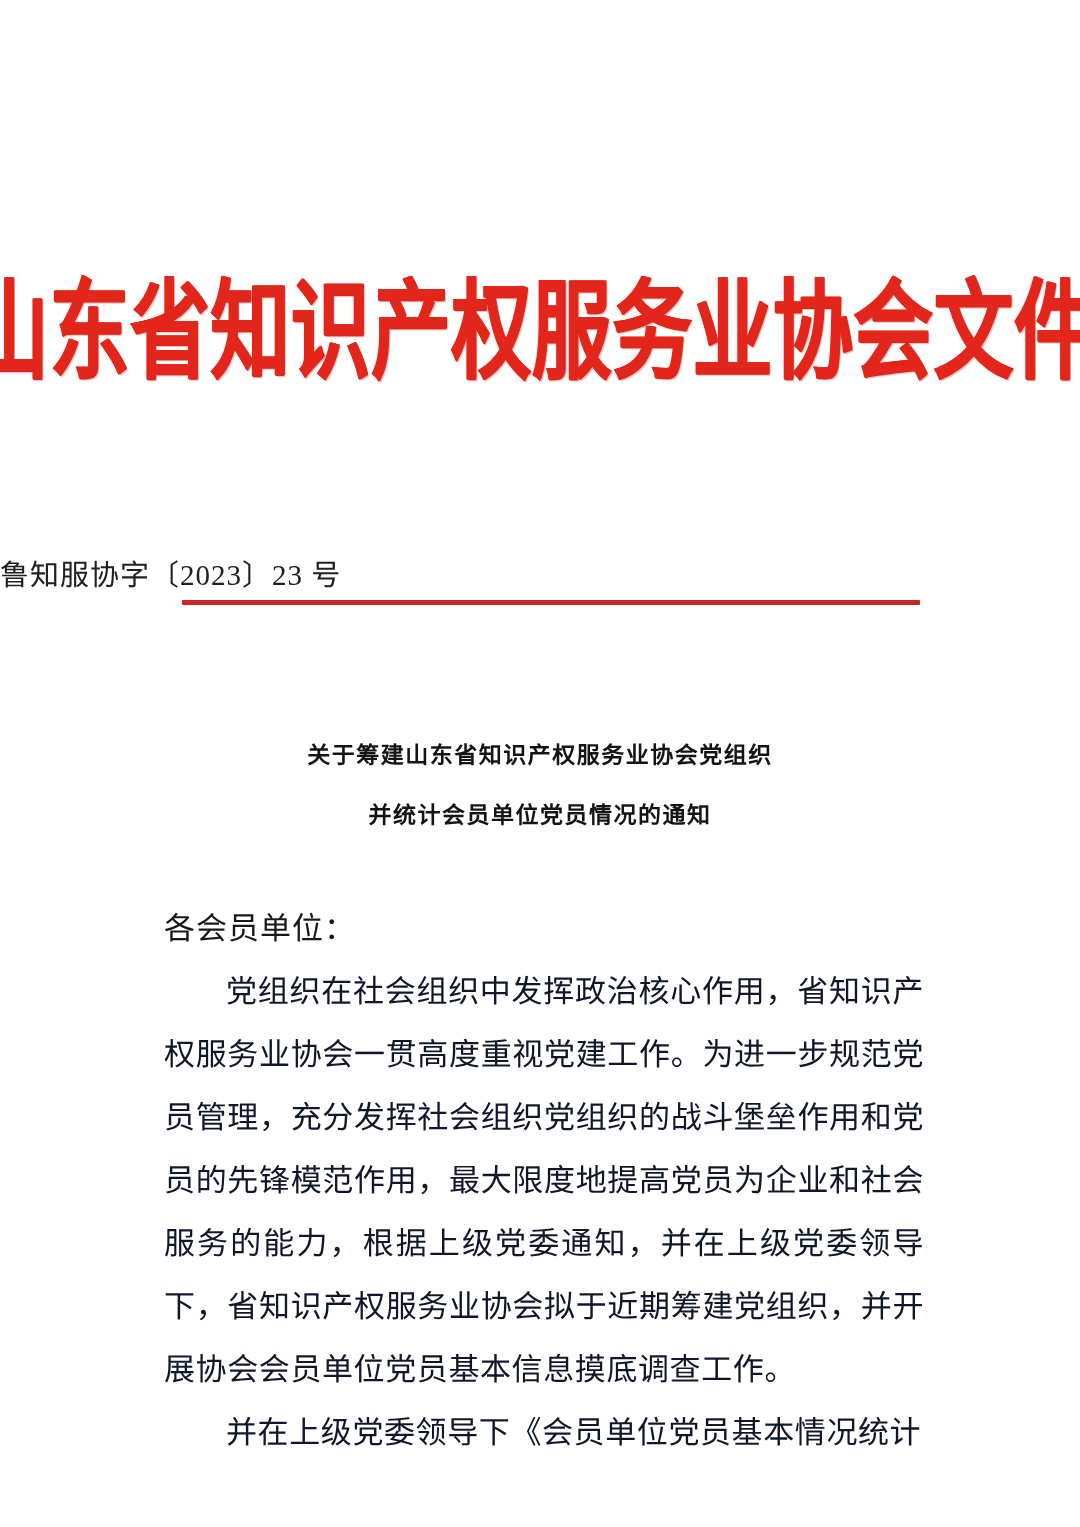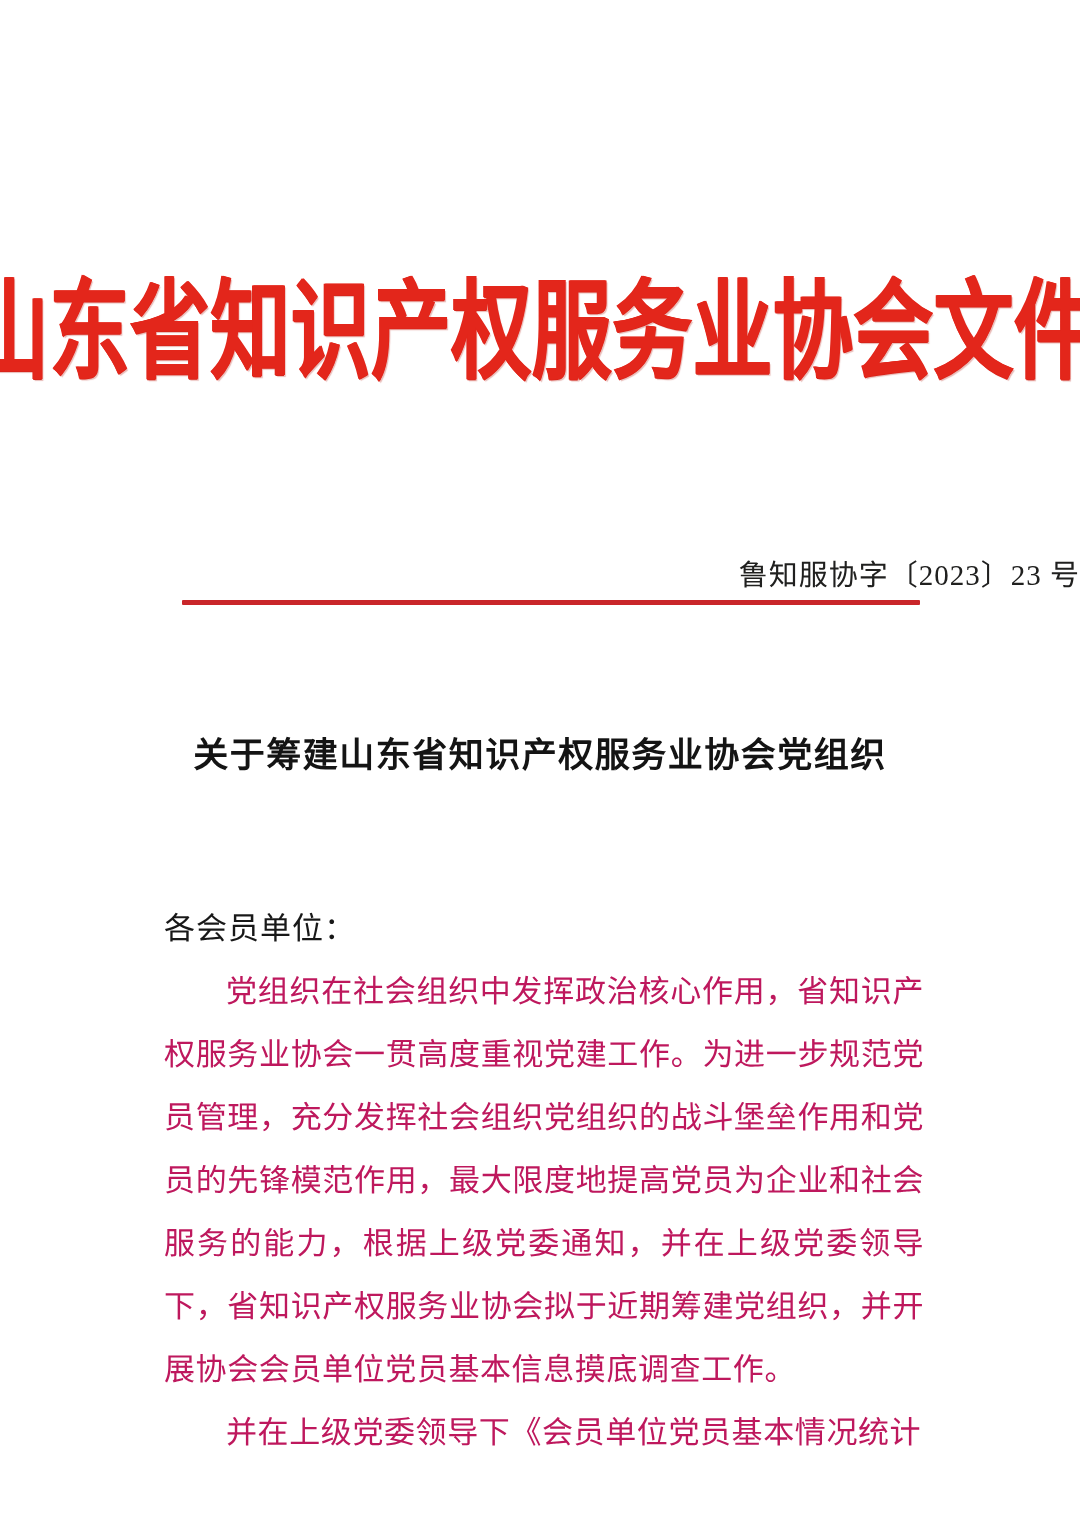--- a/index.html
+++ b/index.html
@@ -52,28 +52,27 @@
        0 1px 0 #d9241a,
        2px 2px 1px rgba(180, 25, 15, 0.30);
   }
 
   
   .doc-number {
     position: absolute;
     left: 0;
     right: 0;
     top: 556px;
-    text-align: right;
+    text-align: left;
     font-family: "Liberation Serif", "DejaVu Serif", serif;
     font-size: 29px;
     line-height: 38px;
     color: #20201f;
     letter-spacing: 3px;
     white-space: nowrap;
-    padding-left: 26px;
   }
   .doc-number .num {
     font-family: "Liberation Serif", "DejaVu Serif", serif;
     letter-spacing: 1px;
   }
 
   
   .red-rule {
     position: absolute;
     left: 182px;
@@ -89,21 +88,21 @@
     position: absolute;
     left: 0;
     right: 0;
     top: 726px;
     text-align: center;
   }
   .title-line {
     display: block;
     font-family: "Liberation Serif", "DejaVu Serif", serif;
     font-weight: 700;
-    font-size: 35px;
+    font-size: 23px;
     line-height: 60px;
     color: #141414;
     letter-spacing: 1.5px;
     white-space: nowrap;
   }
 
   
   .body-block {
     position: absolute;
     left: 164px;
@@ -115,21 +114,21 @@
     font-size: 31px;
     line-height: 63px;
     color: #181818;
     letter-spacing: 1px;
     white-space: nowrap;
   }
   .para {
     font-family: "Liberation Serif", "DejaVu Serif", serif;
     font-size: 31px;
     line-height: 63px;
-    color: #be185d;
+    color: #0f172a;
     letter-spacing: 0.6px;
     text-align: justify;
     text-justify: inter-character;
     text-indent: 2em;
     margin: 0;
   }
   .para + .para { margin-top: 0; }
 </style>
 </head>
 <body>
@@ -141,20 +140,21 @@
   </div>
 
   <div class="doc-number">
     <span class="num">鲁知服协字〔2023〕23 号</span>
   </div>
 
   <div class="red-rule"></div>
 
   <div class="title-block">
     <span class="title-line">关于筹建山东省知识产权服务业协会党组织</span>
+    <span class="title-line">并统计会员单位党员情况的通知</span>
   </div>
 
   <div class="body-block">
     <div class="salutation">各会员单位：</div>
     <p class="para">党组织在社会组织中发挥政治核心作用，省知识产权服务业协会一贯高度重视党建工作。为进一步规范党员管理，充分发挥社会组织党组织的战斗堡垒作用和党员的先锋模范作用，最大限度地提高党员为企业和社会服务的能力，根据上级党委通知，并在上级党委领导下，省知识产权服务业协会拟于近期筹建党组织，并开展协会会员单位党员基本信息摸底调查工作。</p>
     <p class="para">并在上级党委领导下《会员单位党员基本情况统计</p>
   </div>
 
 </div>
 

